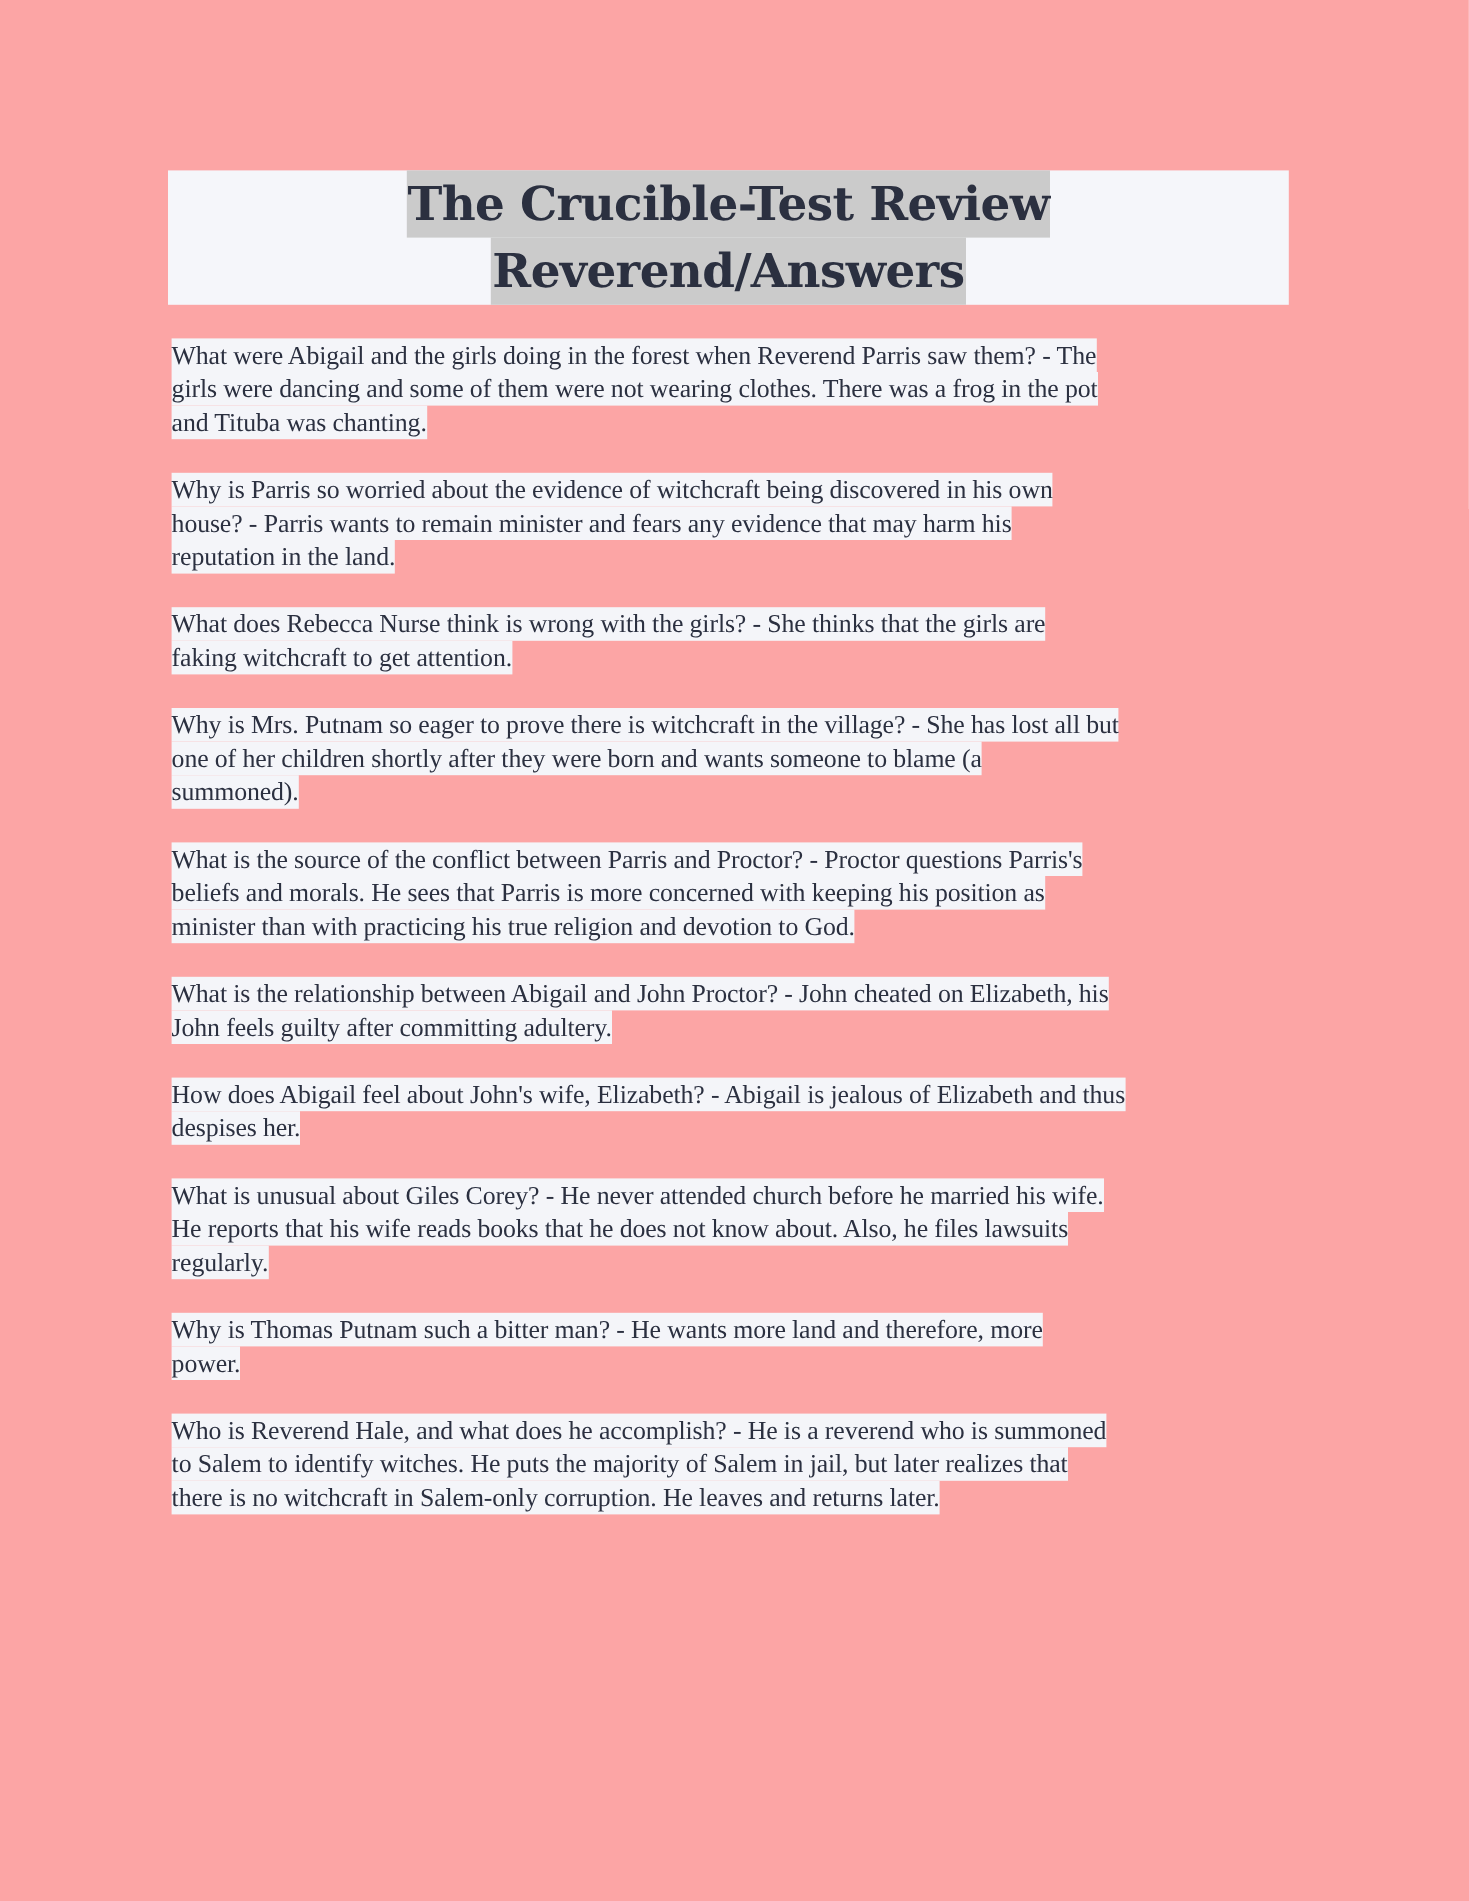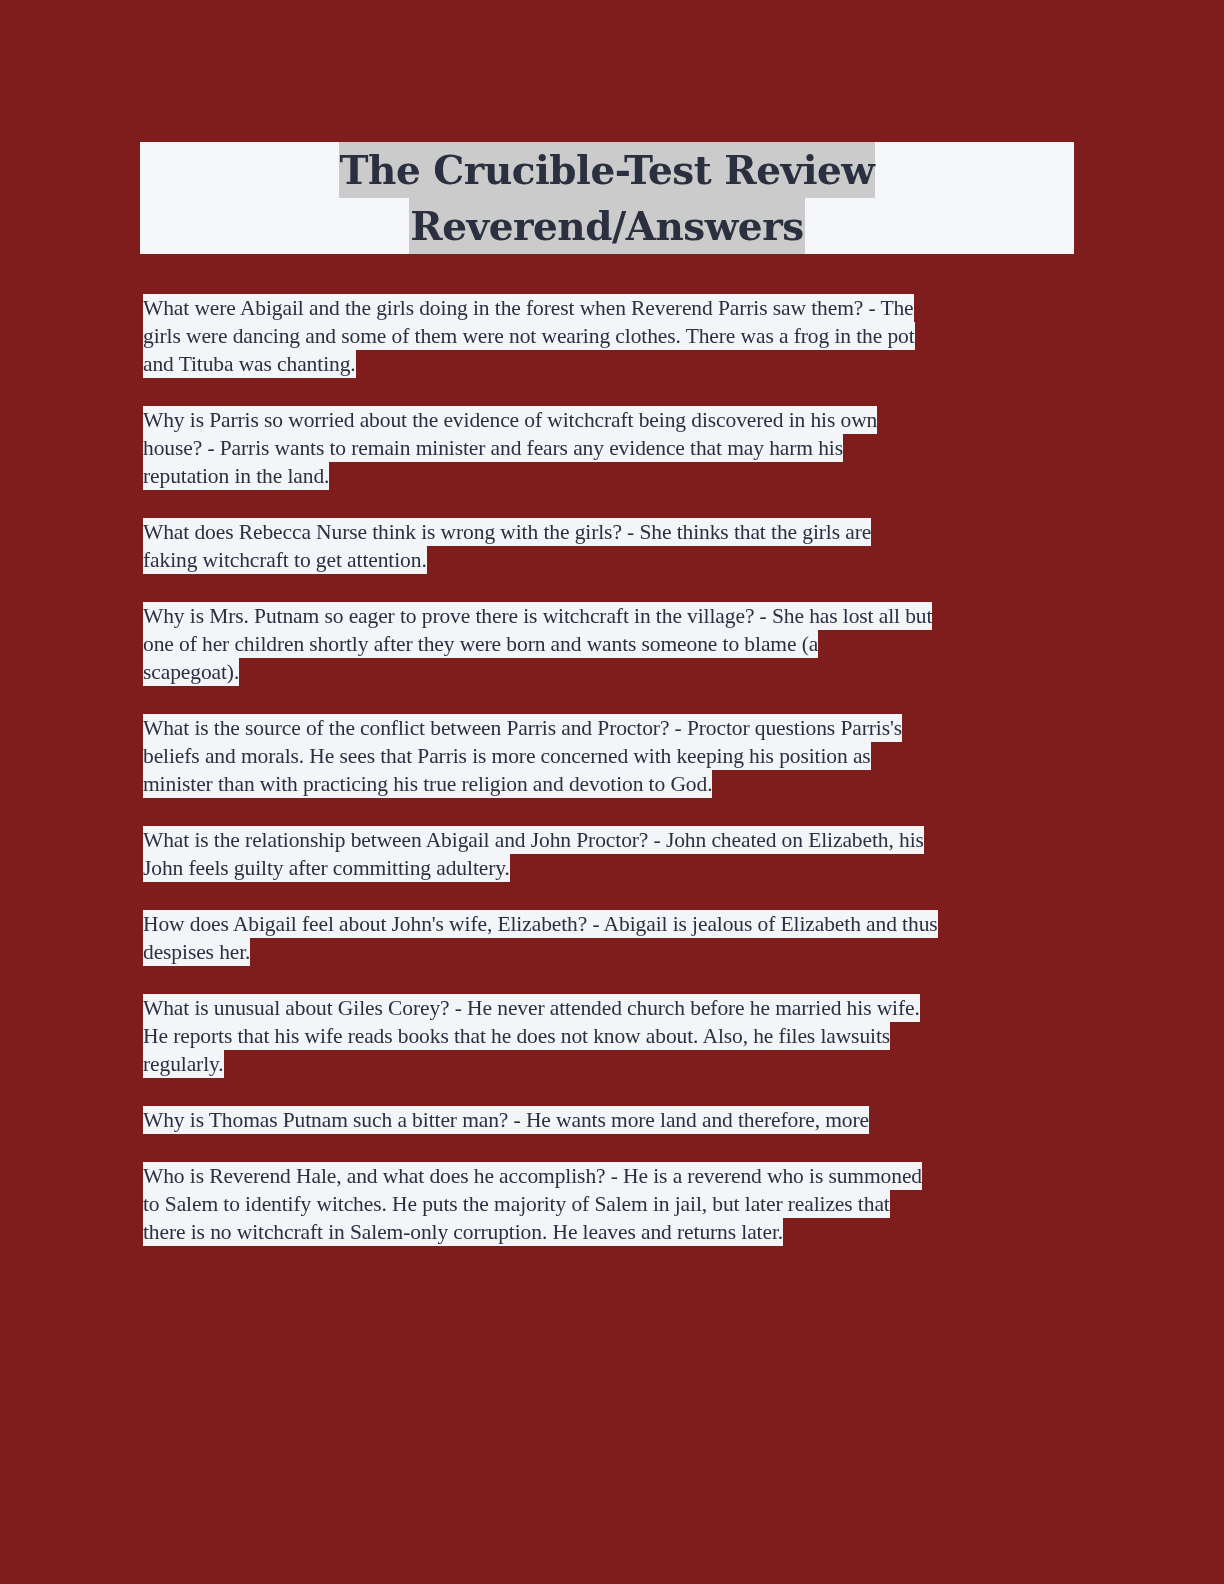--- a/index.html
+++ b/index.html
@@ -12,21 +12,21 @@
       height: 1584px;
       position: relative;
       overflow: hidden;
     }
     .page {
       position: absolute;
       left: 0;
       top: 0;
       width: 1224px;
       height: 1584px;
-      background: #7f1d1d;
+      background: #fca5a5;
     }
     .title-block {
       position: absolute;
       left: 140px;
       top: 142px;
       width: 934px;
       height: 112px;
       background: #f5f6fa;
       text-align: center;
     }
@@ -42,21 +42,21 @@
       letter-spacing: -0.5px;
       padding: 0 1px;
       white-space: nowrap;
     }
     .title-row {
       height: 56px;
     }
     .content {
       position: absolute;
       left: 143px;
-      top: 294px;
+      top: 282px;
       width: 940px;
     }
     .qa {
       margin: 0 0 28px 0;
     }
     .line {
       display: block;
       height: 28px;
       line-height: 28px;
     }
@@ -101,21 +101,21 @@
     </div>
 
     <div class="qa">
       <div class="line"><span>What does Rebecca Nurse think is wrong with the girls? - She thinks that the girls are</span></div>
       <div class="line"><span>faking witchcraft to get attention.</span></div>
     </div>
 
     <div class="qa">
       <div class="line"><span>Why is Mrs. Putnam so eager to prove there is witchcraft in the village? - She has lost all but</span></div>
       <div class="line"><span>one of her children shortly after they were born and wants someone to blame (a</span></div>
-      <div class="line"><span>scapegoat).</span></div>
+      <div class="line"><span>summoned).</span></div>
     </div>
 
     <div class="qa">
       <div class="line"><span>What is the source of the conflict between Parris and Proctor? - Proctor questions Parris's</span></div>
       <div class="line"><span>beliefs and morals. He sees that Parris is more concerned with keeping his position as</span></div>
       <div class="line"><span>minister than with practicing his true religion and devotion to God.</span></div>
     </div>
 
     <div class="qa">
       <div class="line"><span>What is the relationship between Abigail and John Proctor? - John cheated on Elizabeth, his</span></div>
@@ -128,20 +128,21 @@
     </div>
 
     <div class="qa">
       <div class="line"><span>What is unusual about Giles Corey? - He never attended church before he married his wife.</span></div>
       <div class="line"><span>He reports that his wife reads books that he does not know about. Also, he files lawsuits</span></div>
       <div class="line"><span>regularly.</span></div>
     </div>
 
     <div class="qa">
       <div class="line"><span>Why is Thomas Putnam such a bitter man? - He wants more land and therefore, more</span></div>
+      <div class="line"><span>power.</span></div>
     </div>
 
     <div class="qa">
       <div class="line"><span>Who is Reverend Hale, and what does he accomplish? - He is a reverend who is summoned</span></div>
       <div class="line"><span>to Salem to identify witches. He puts the majority of Salem in jail, but later realizes that</span></div>
       <div class="line"><span>there is no witchcraft in Salem-only corruption. He leaves and returns later.</span></div>
     </div>
 
 
   </div>

